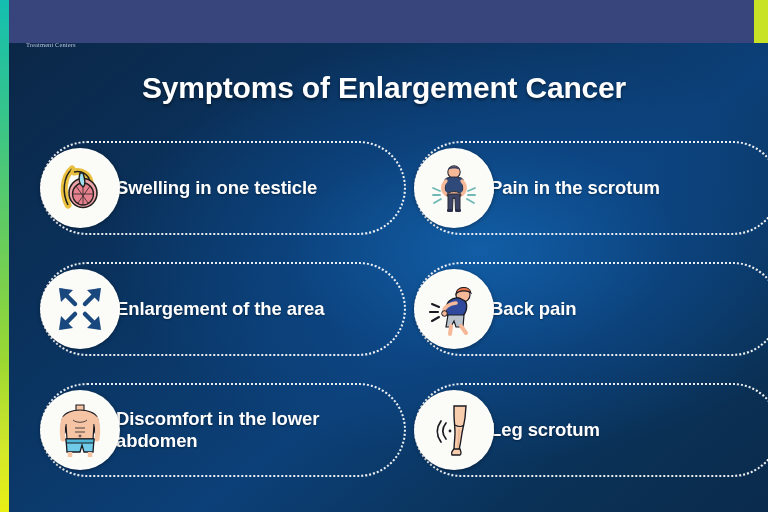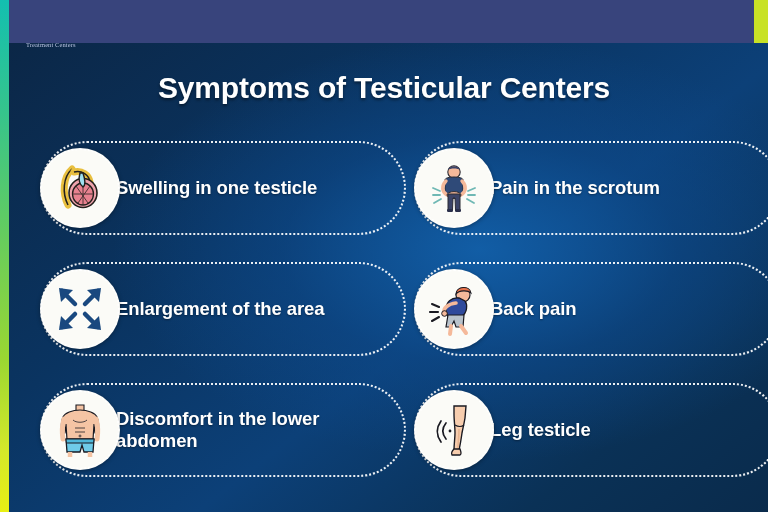--- a/index.html
+++ b/index.html
@@ -157,21 +157,21 @@
 <div id="poster">
 
   <div class="header-band"></div>
   <div class="edge-strip-left"></div>
   <div class="edge-strip-right"></div>
 
   <div class="main-panel"></div>
 
   <div class="brand">Treatment Centers</div>
 
-  <h1 class="title">Symptoms of Testicular Centers</h1>
+  <h1 class="title">Symptoms of Enlargement Cancer</h1>
 
   <div class="grid">
 
     <div class="pill">
       <div class="pill-icon">
         <svg width="56" height="56" viewBox="0 0 56 56">
 
           <path d="M20 9 C11 17 10 33 16 45" fill="none" stroke="#e8bf3f" stroke-width="7" stroke-linecap="round"></path>
           <path d="M20 9 C11 17 10 33 16 45" fill="none" stroke="#23201c" stroke-width="1.5"></path>
           <path d="M22 12 C30 10 37 15 38 22" fill="none" stroke="#e8bf3f" stroke-width="7" stroke-linecap="round"></path>
@@ -316,17 +316,17 @@
 
           <path d="M26 4 L38 4 L37 16 C36 22 35 26 34 31 C33 38 32 44 31 48 L26 48 C26 42 27 36 27 31 C27 25 26 18 26 12 Z" fill="#f7cdae" stroke="#1a1a22" stroke-width="1.4"></path>
 
           <path d="M27 23 C30 25 34 25 36 23" fill="none" stroke="#1a1a22" stroke-width="1.1"></path>
 
           <path d="M31 27 C31 34 30 41 30 46" fill="none" stroke="#e8b48f" stroke-width="1.6"></path>
 
           <path d="M26 47 L32 47 C33 50 34 52 32 53 L24 53 C23 51 24 49 26 47 Z" fill="#f7cdae" stroke="#1a1a22" stroke-width="1.3"></path>
         </svg>
       </div>
-      <div class="pill-label">Leg testicle</div>
+      <div class="pill-label">Leg scrotum</div>
     </div>
 
   </div>
 </div>
 
 </body></html>

